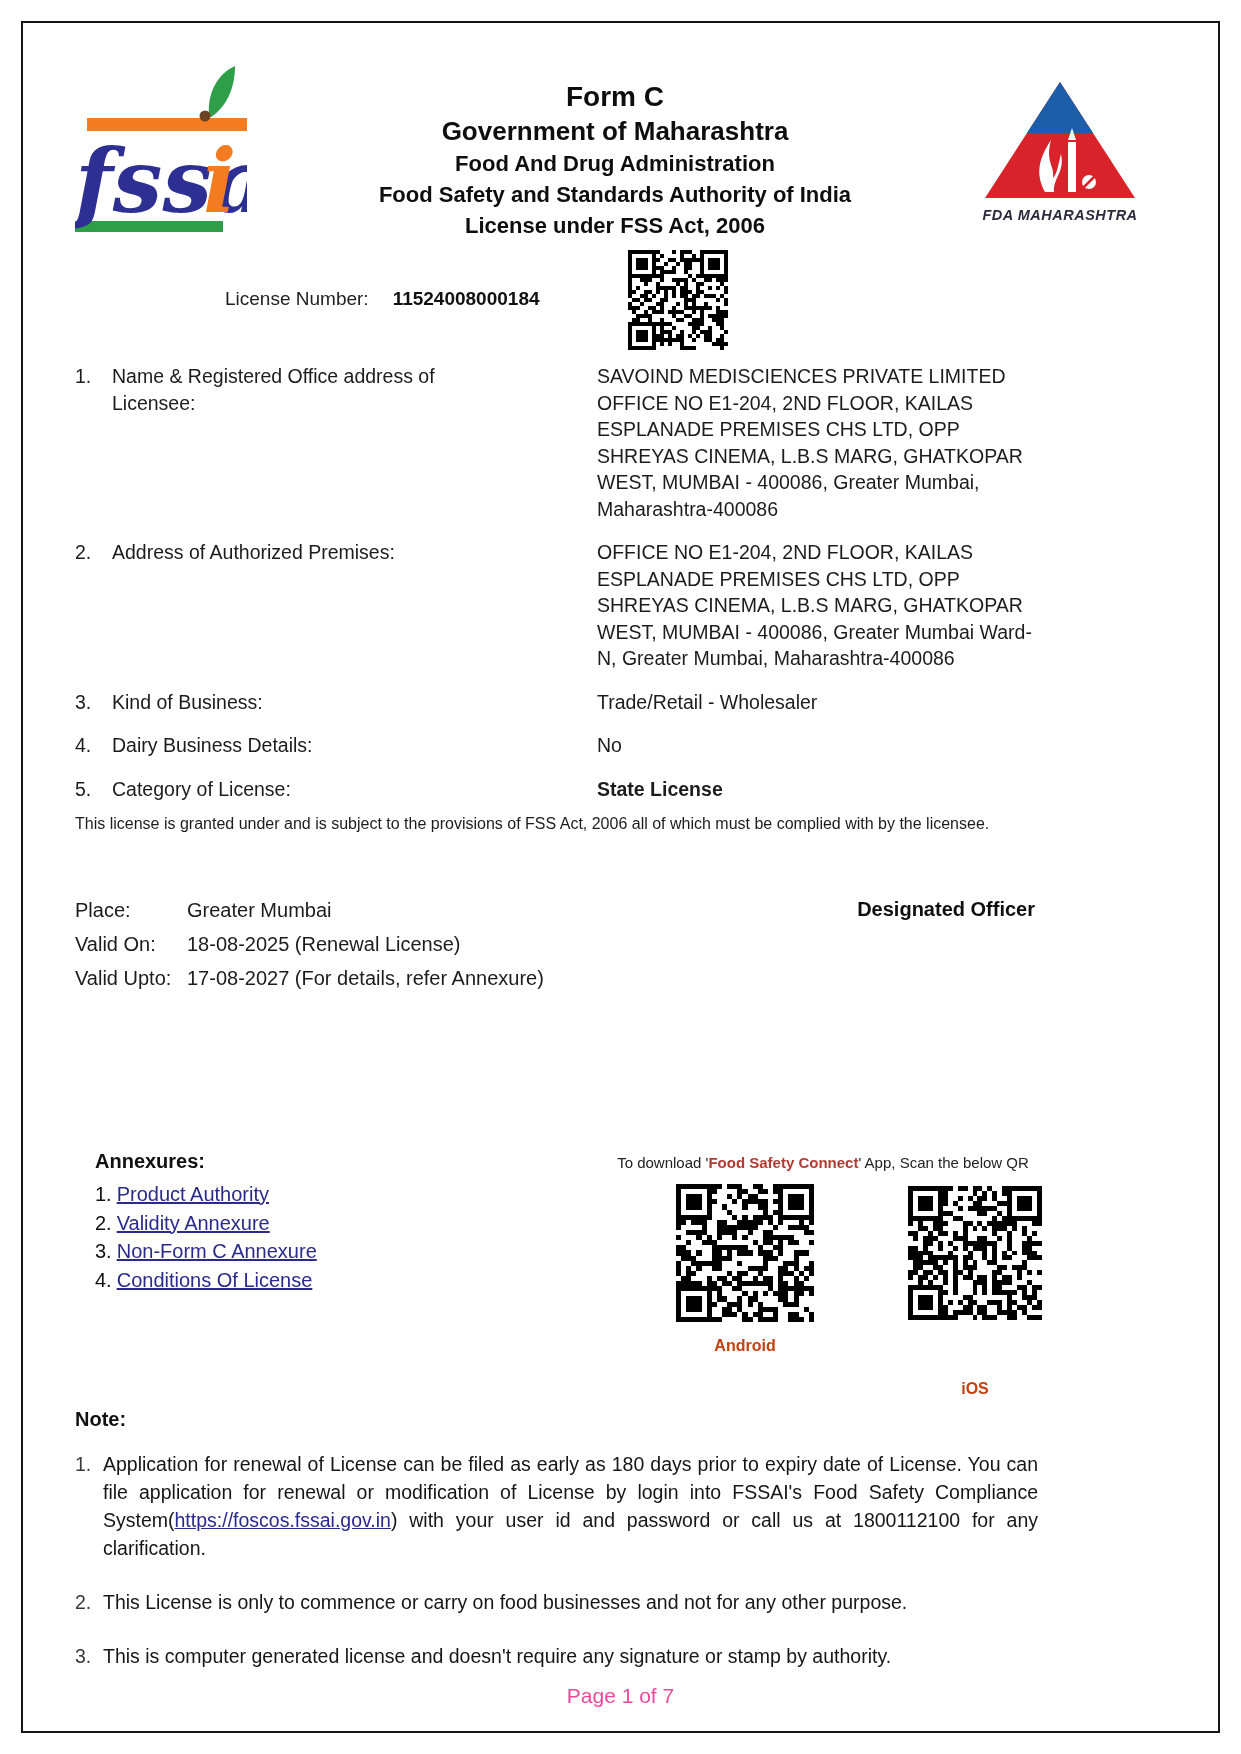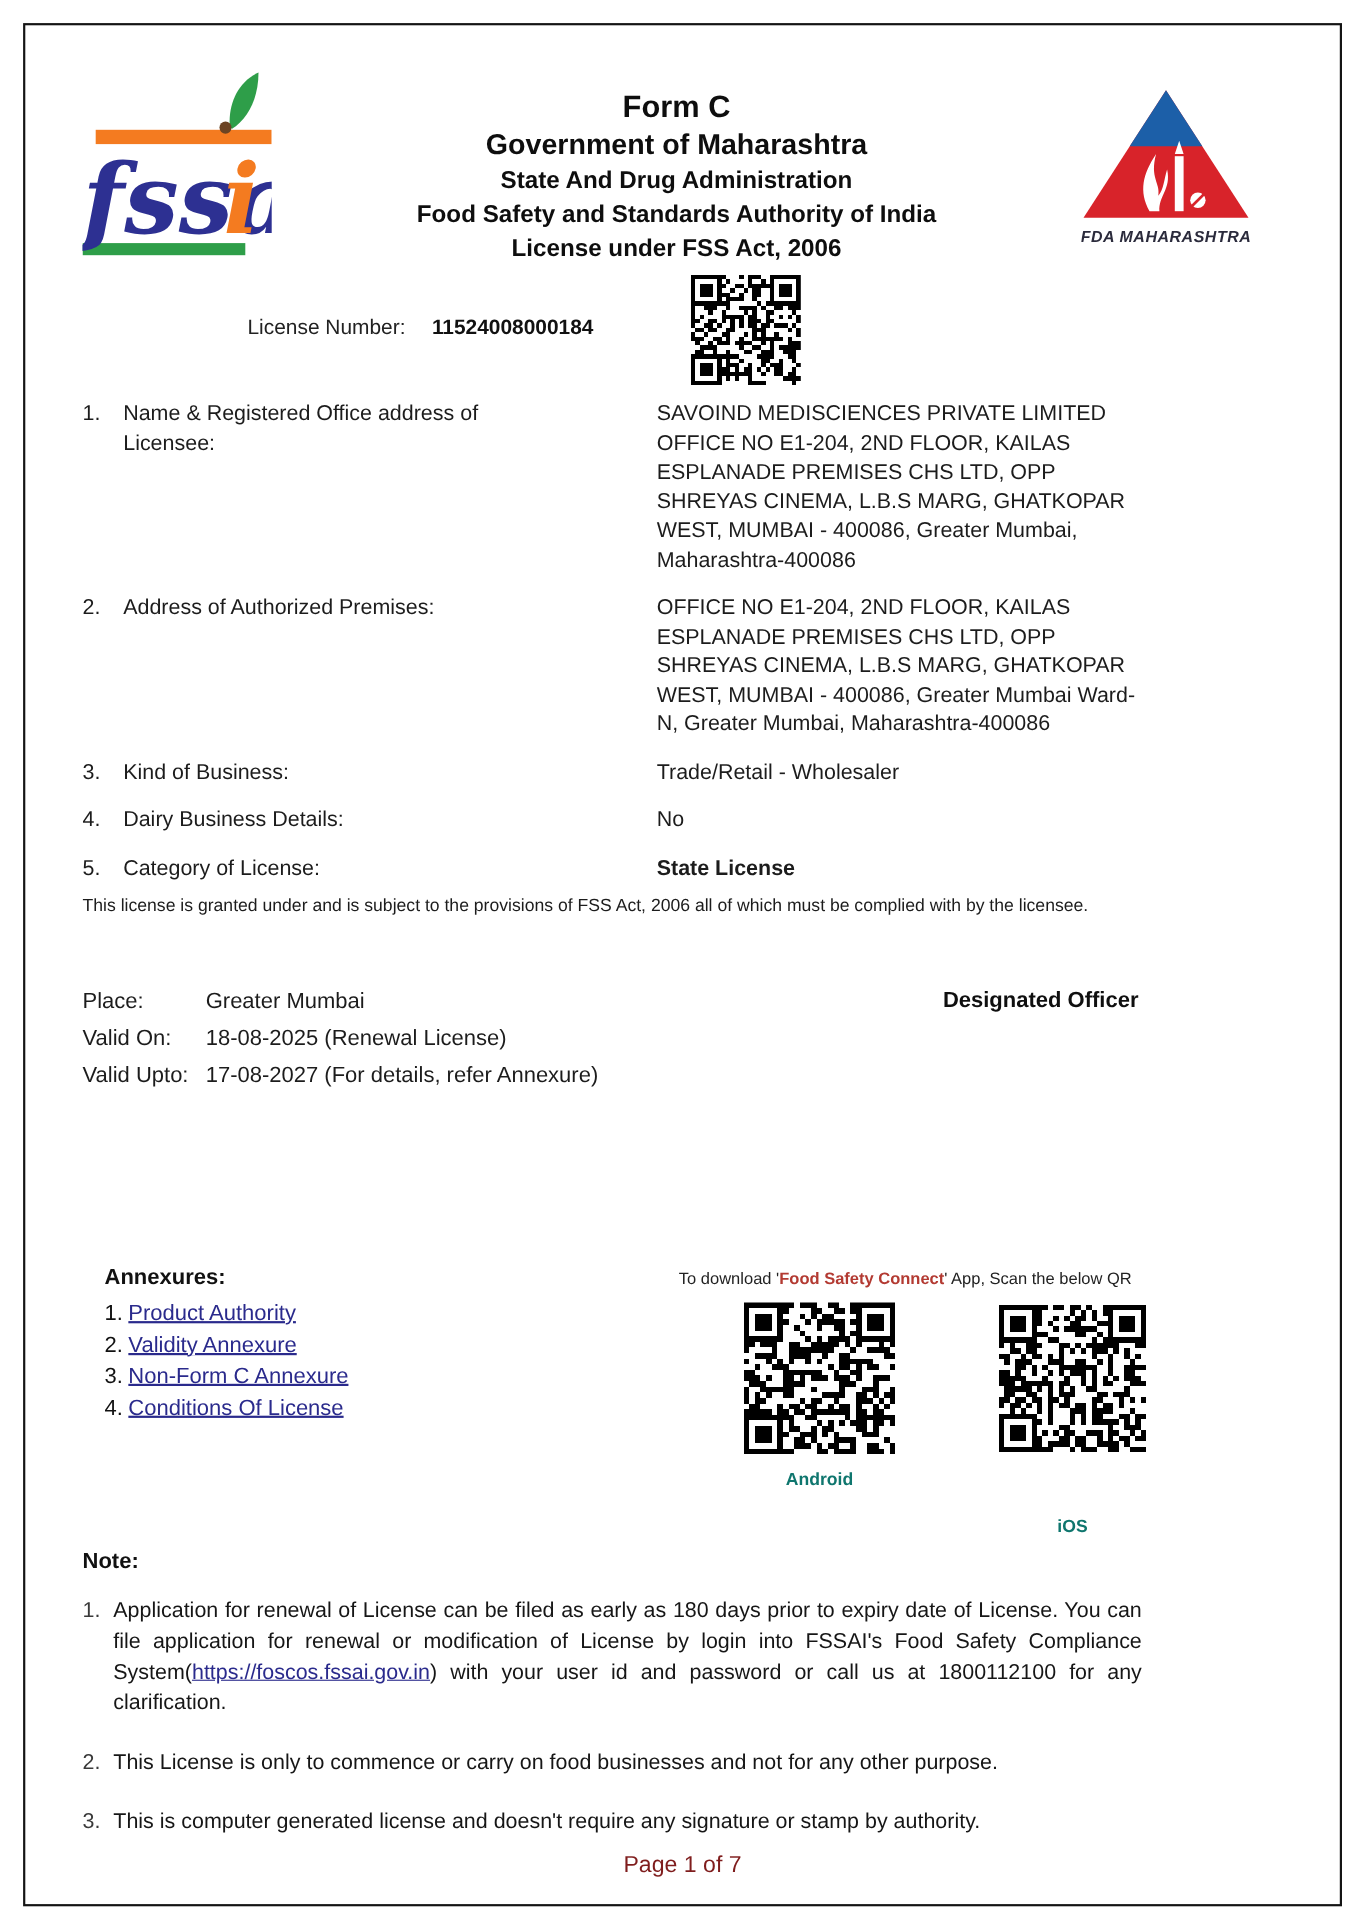--- a/index.html
+++ b/index.html
@@ -42,34 +42,34 @@
   .a-title{font-weight:700;margin-bottom:7px;}
   .a-item{line-height:28.5px;}
   .a-no{margin-right:5px;}
   .link{color:var(--link,#2a2a8c);text-decoration:underline;cursor:pointer;}
 
   
   .download-caption{position:absolute;left:606px;top:1154px;width:434px;text-align:center;font-size:15px;color:#222;}
   .app-name{color:var(--app-name-red,#b33a32);font-weight:700;}
   .qr-android{position:absolute;left:676px;top:1184px;width:138px;height:138px;}
   .qr-ios{position:absolute;left:908px;top:1186px;width:134px;height:134px;}
-  .qr-caption{position:absolute;text-align:center;font-weight:700;font-size:16px;color:#0f766e;}
+  .qr-caption{position:absolute;text-align:center;font-weight:700;font-size:16px;color:#c2410c;}
   .qr-caption.android{left:676px;top:1337px;width:138px;}
   .qr-caption.ios{left:908px;top:1337px;width:134px;margin-top:43px;}
 
   
   .notes{position:absolute;left:75px;top:1405px;width:963px;font-size:19.5px;line-height:28px;color:#111;}
   .n-title{font-weight:700;font-size:20px;}
   .n-item{display:grid;grid-template-columns:28px 1fr;margin-top:17px;}
   .n-item.later{margin-top:26px;}
   .n-no{font-weight:400;color:#3a3a3a;}
   .n-text{font-weight:400;color:#161616;}
   .justify{text-align:justify;}
 
-  .footer{position:absolute;left:0;top:1684px;width:100%;text-align:center;font-size:21px;color:#7f1d1d;}
+  .footer{position:absolute;left:0;top:1684px;width:100%;text-align:center;font-size:21px;color:#ec4899;}
 
   .fssai-blue{fill:var(--fssai-blue,#2d3092);}
   .fssai-orange{fill:var(--fssai-orange,#f47b20);}
   .fssai-green{fill:var(--fssai-green,#2e9e49);}
   .fda-red{fill:var(--fda-red,#d8232a);}
   .fda-blue{fill:var(--fda-blue,#1c5fa8);}
 </style>
 </head>
 <body>
 
@@ -83,21 +83,21 @@
       <text x="0" y="148" font-family="DejaVu Serif, serif" font-style="italic" font-weight="bold" font-size="88" class="fssai-blue">fssa</text>
       <text x="128" y="148" font-family="DejaVu Serif, serif" font-style="italic" font-weight="bold" font-size="88" class="fssai-orange">i</text>
       <path class="fssai-green" d="M134 52 C132 30 142 10 160 2 C160 26 150 44 136 53 Z"></path>
       <circle cx="130" cy="52" r="5.5" fill="#6b4423"></circle>
     </svg>
   </div>
 
   <div class="title-block">
     <div class="t-form">Form C</div>
     <div class="t-govt">Government of Maharashtra</div>
-    <div class="t-dept">State And Drug Administration</div>
+    <div class="t-dept">Food And Drug Administration</div>
     <div class="t-auth">Food Safety and Standards Authority of India</div>
     <div class="t-act">License under FSS Act, 2006</div>
   </div>
 
   <div class="fda-logo">
     <svg viewBox="0 0 155 150" width="155" height="150">
       <path class="fda-red" d="M77 2 L152 118 L2 118 Z"></path>
       <path class="fda-blue" d="M77 2 L110 53 L44 53 Z"></path>
       <path d="M62 112 C52 94 56 78 68 60 C62 82 72 86 70 98 C75 92 75 84 78 74 C82 92 70 98 71 112 Z" fill="#fff"></path>
       <path d="M85 60 L89 48 L93 60 Z" fill="#fff"></path>

